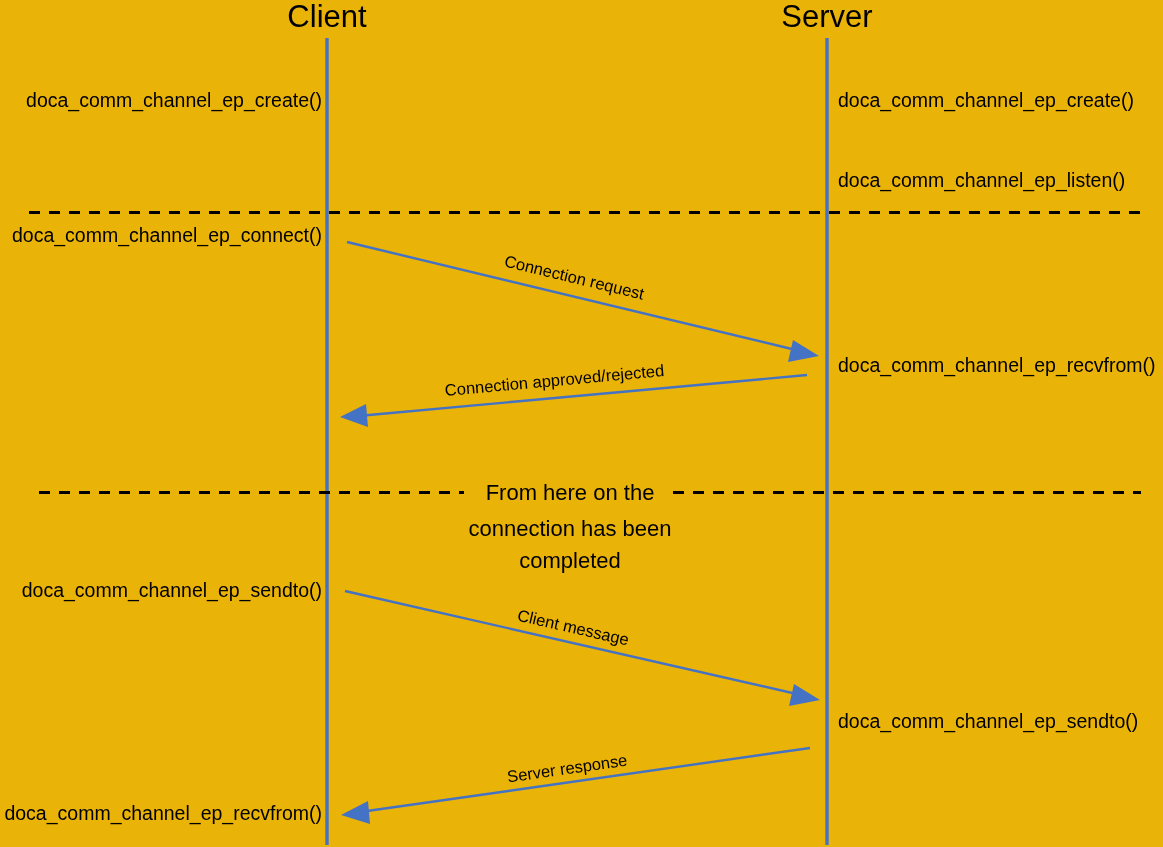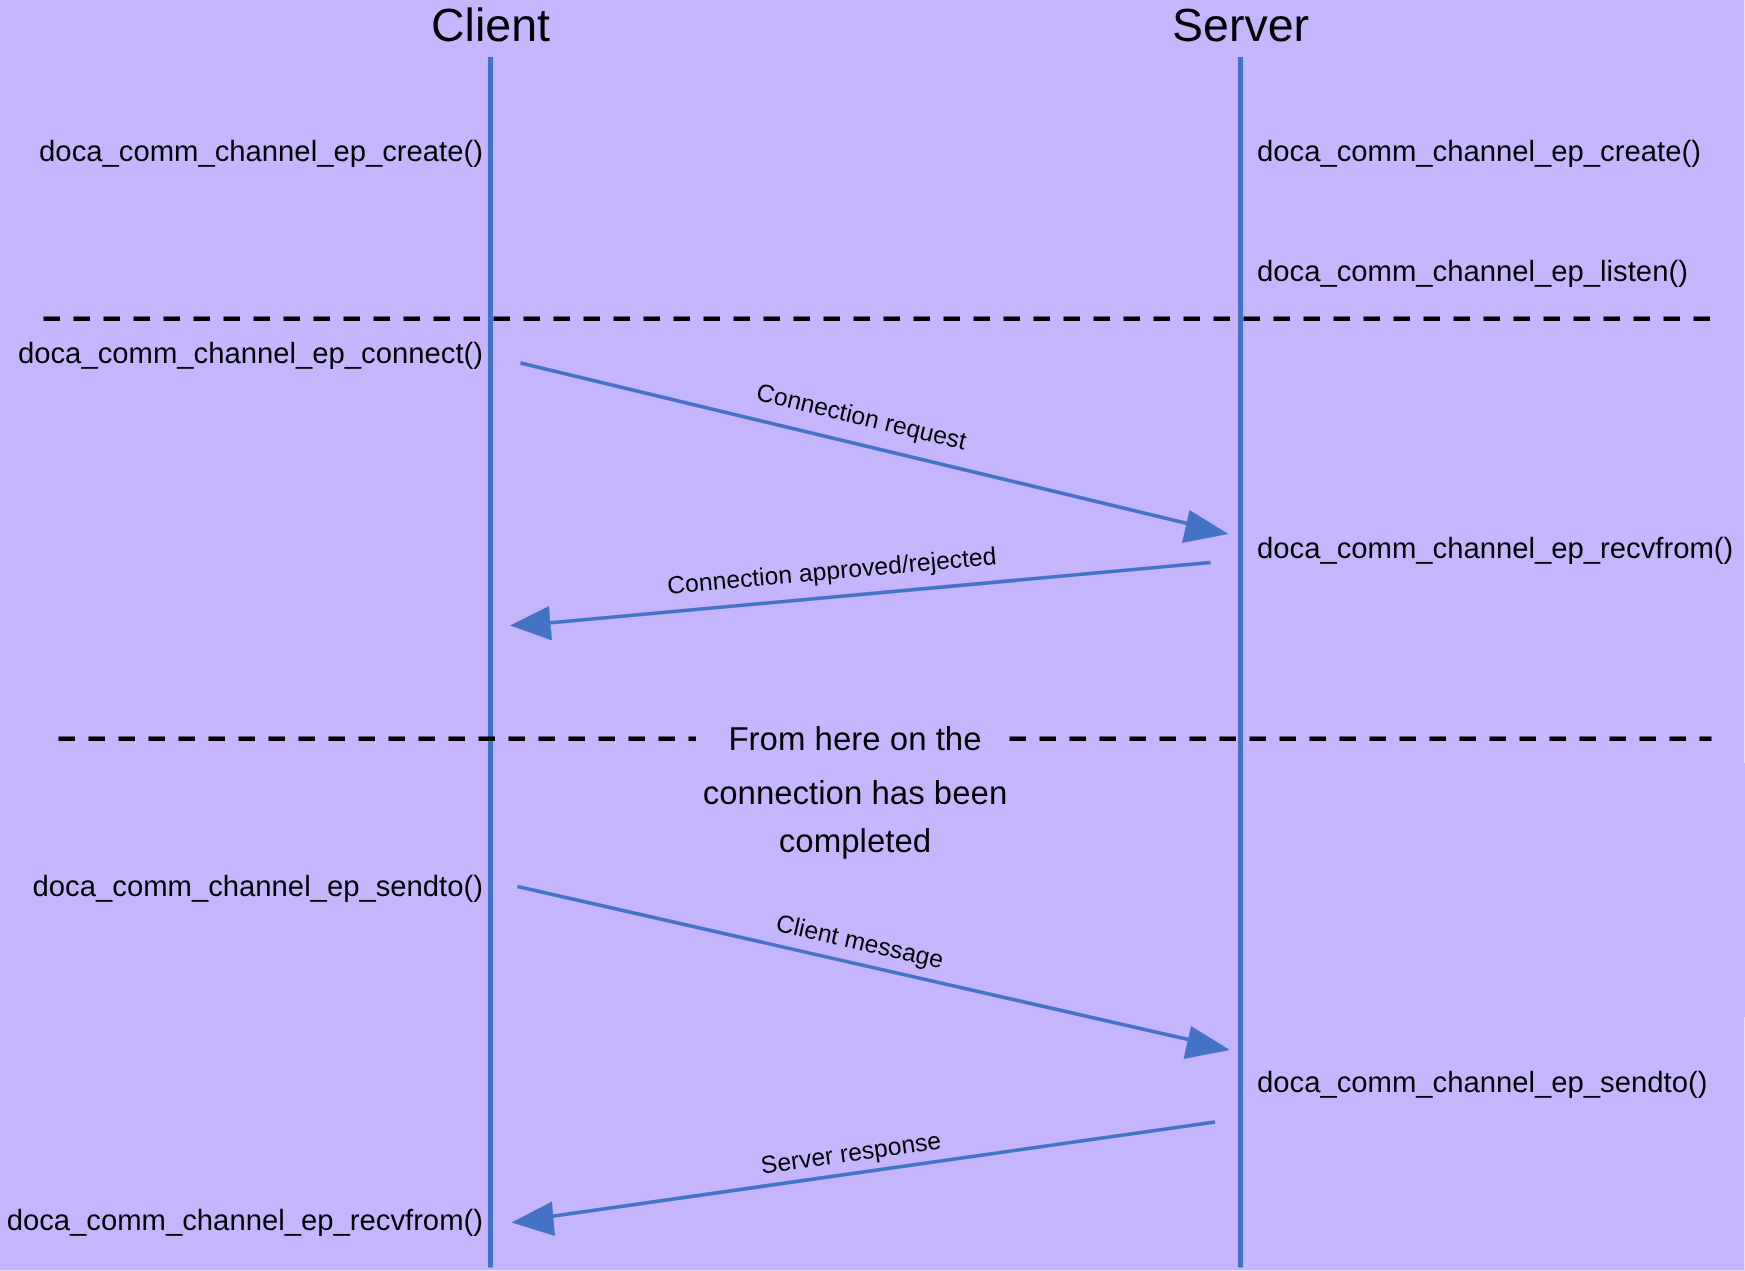--- a/index.html
+++ b/index.html
@@ -11,21 +11,21 @@
     width: 1163px;
     height: 847px;
     overflow: hidden;
     font-family: "Liberation Sans", sans-serif;
     color: #000000;
   }
   #diagram-root {
     position: relative;
     width: 1163px;
     height: 847px;
-    background: #c4b5fd;
+    background: #eab308;
   }
   svg#seq-svg {
     position: absolute;
     top: 0;
     left: 0;
     width: 1163px;
     height: 847px;
     display: block;
   }
   .actor-title {

